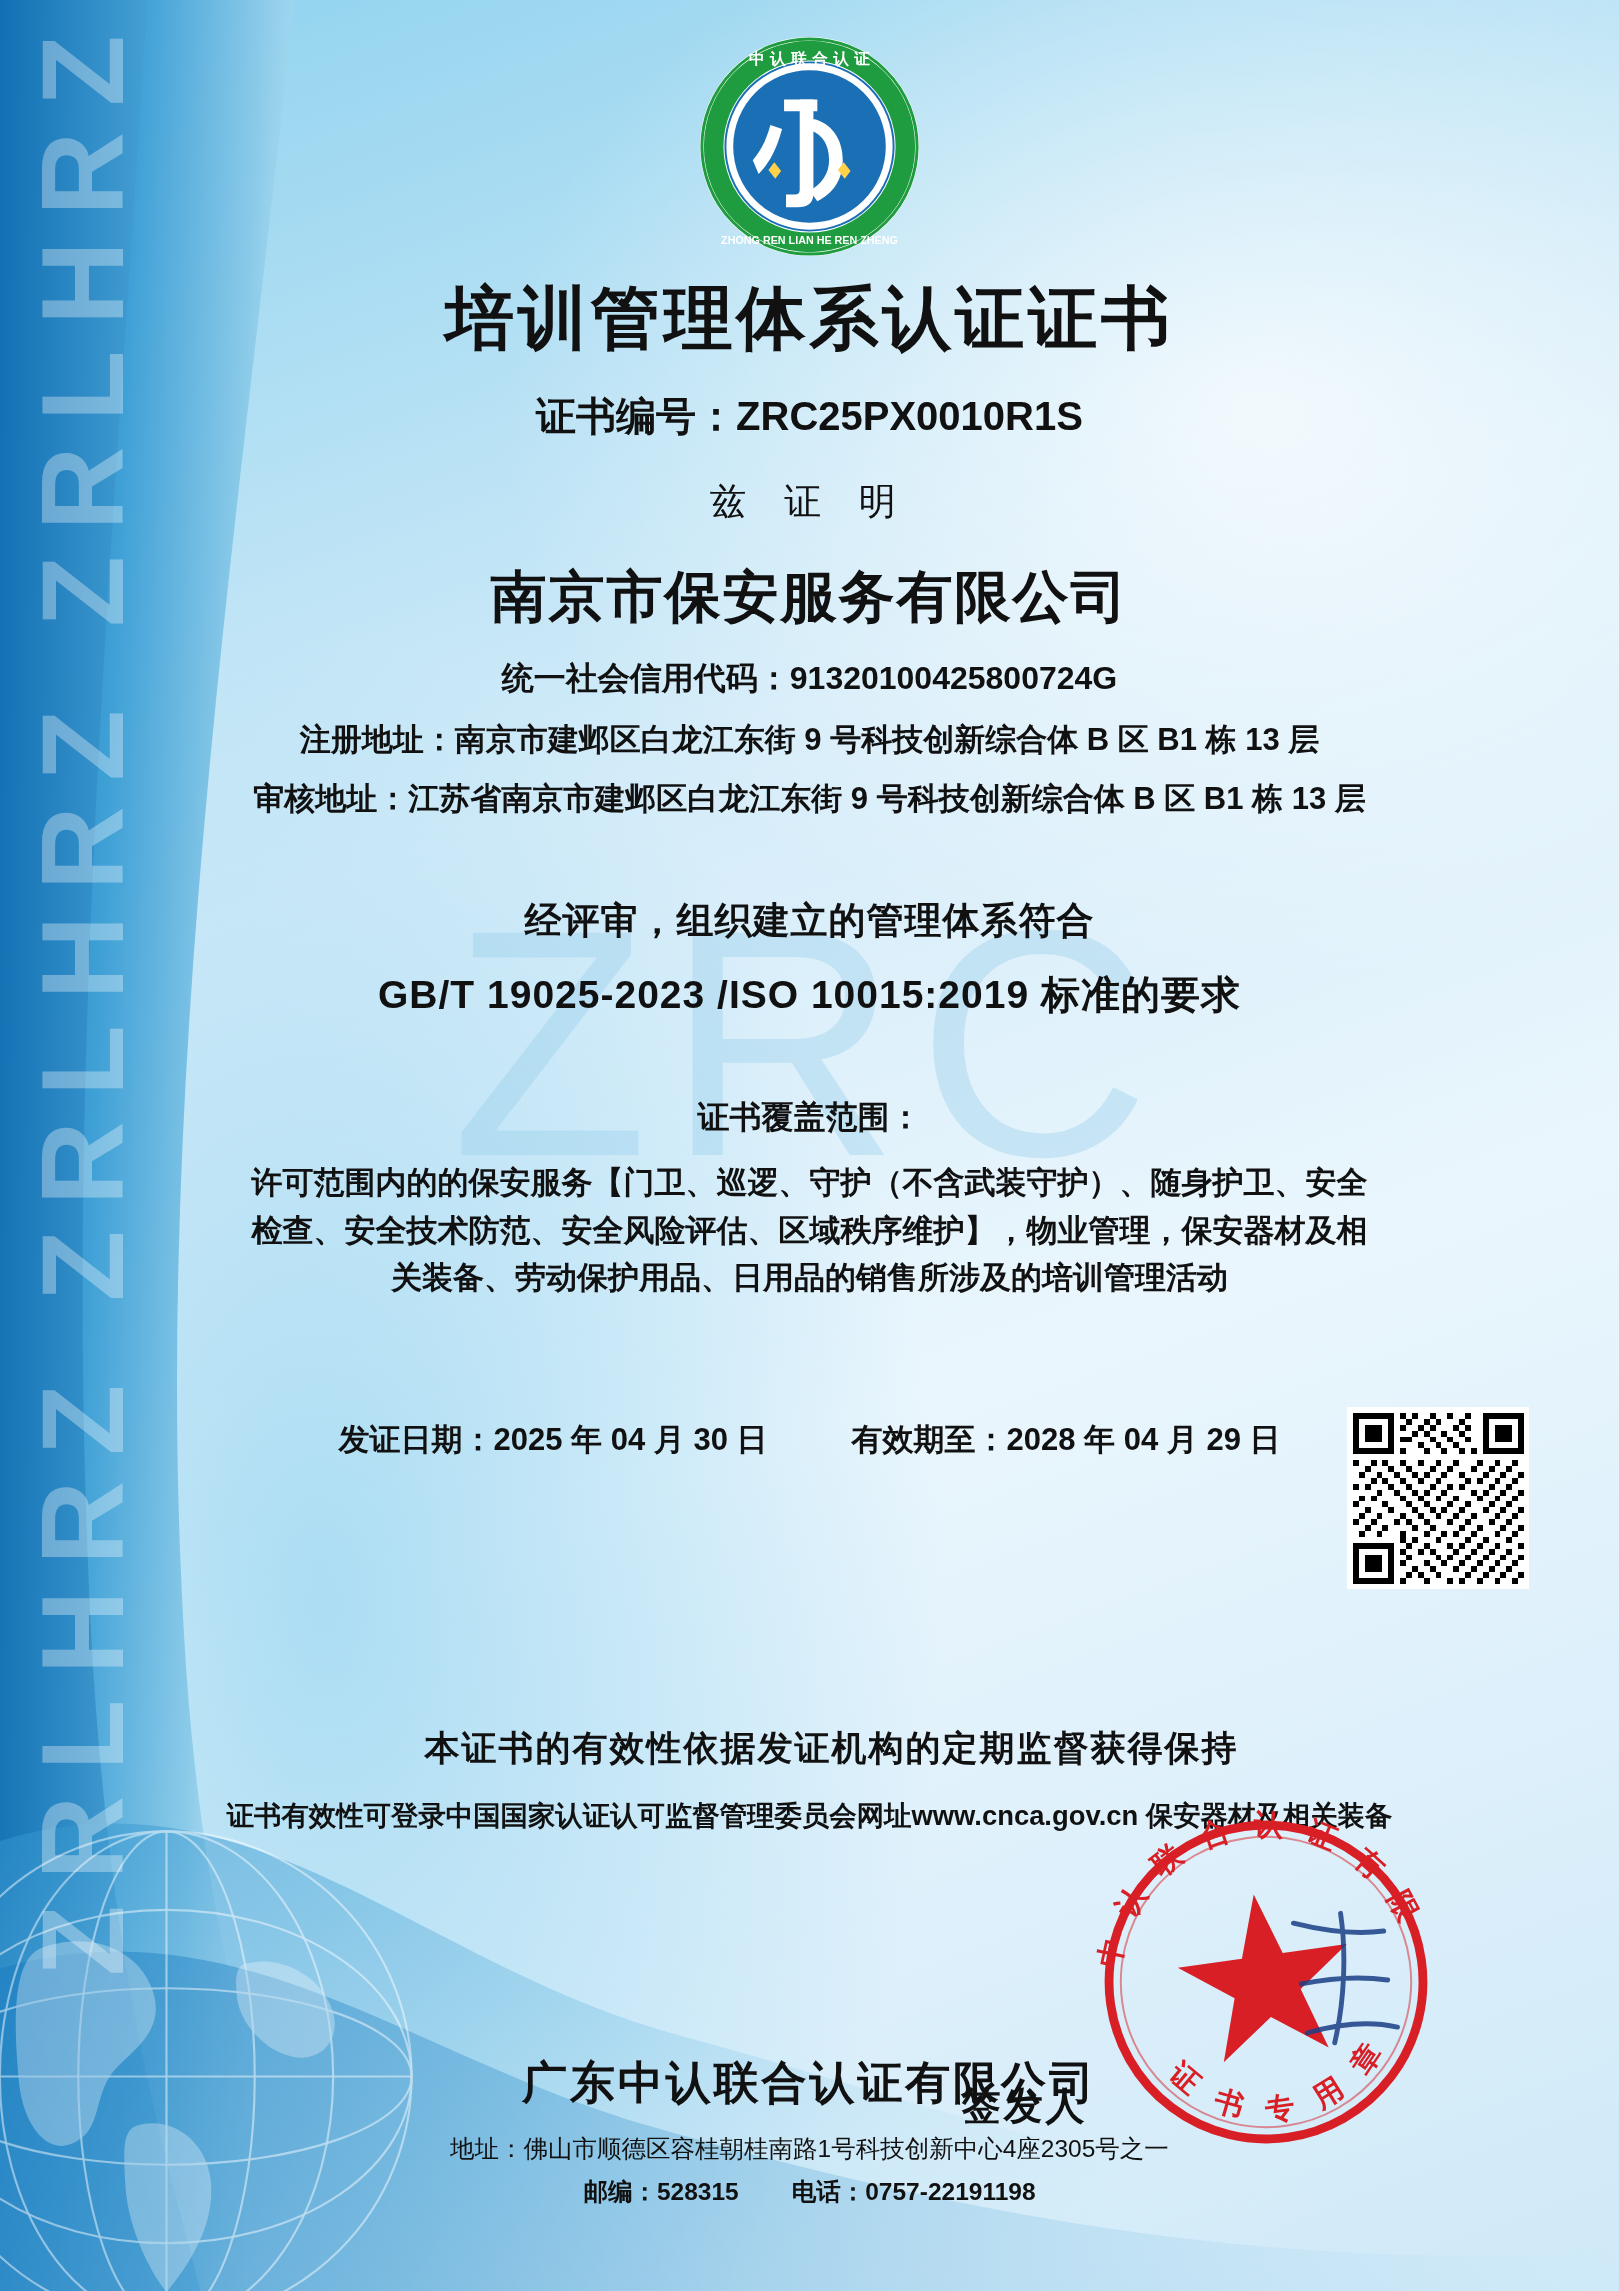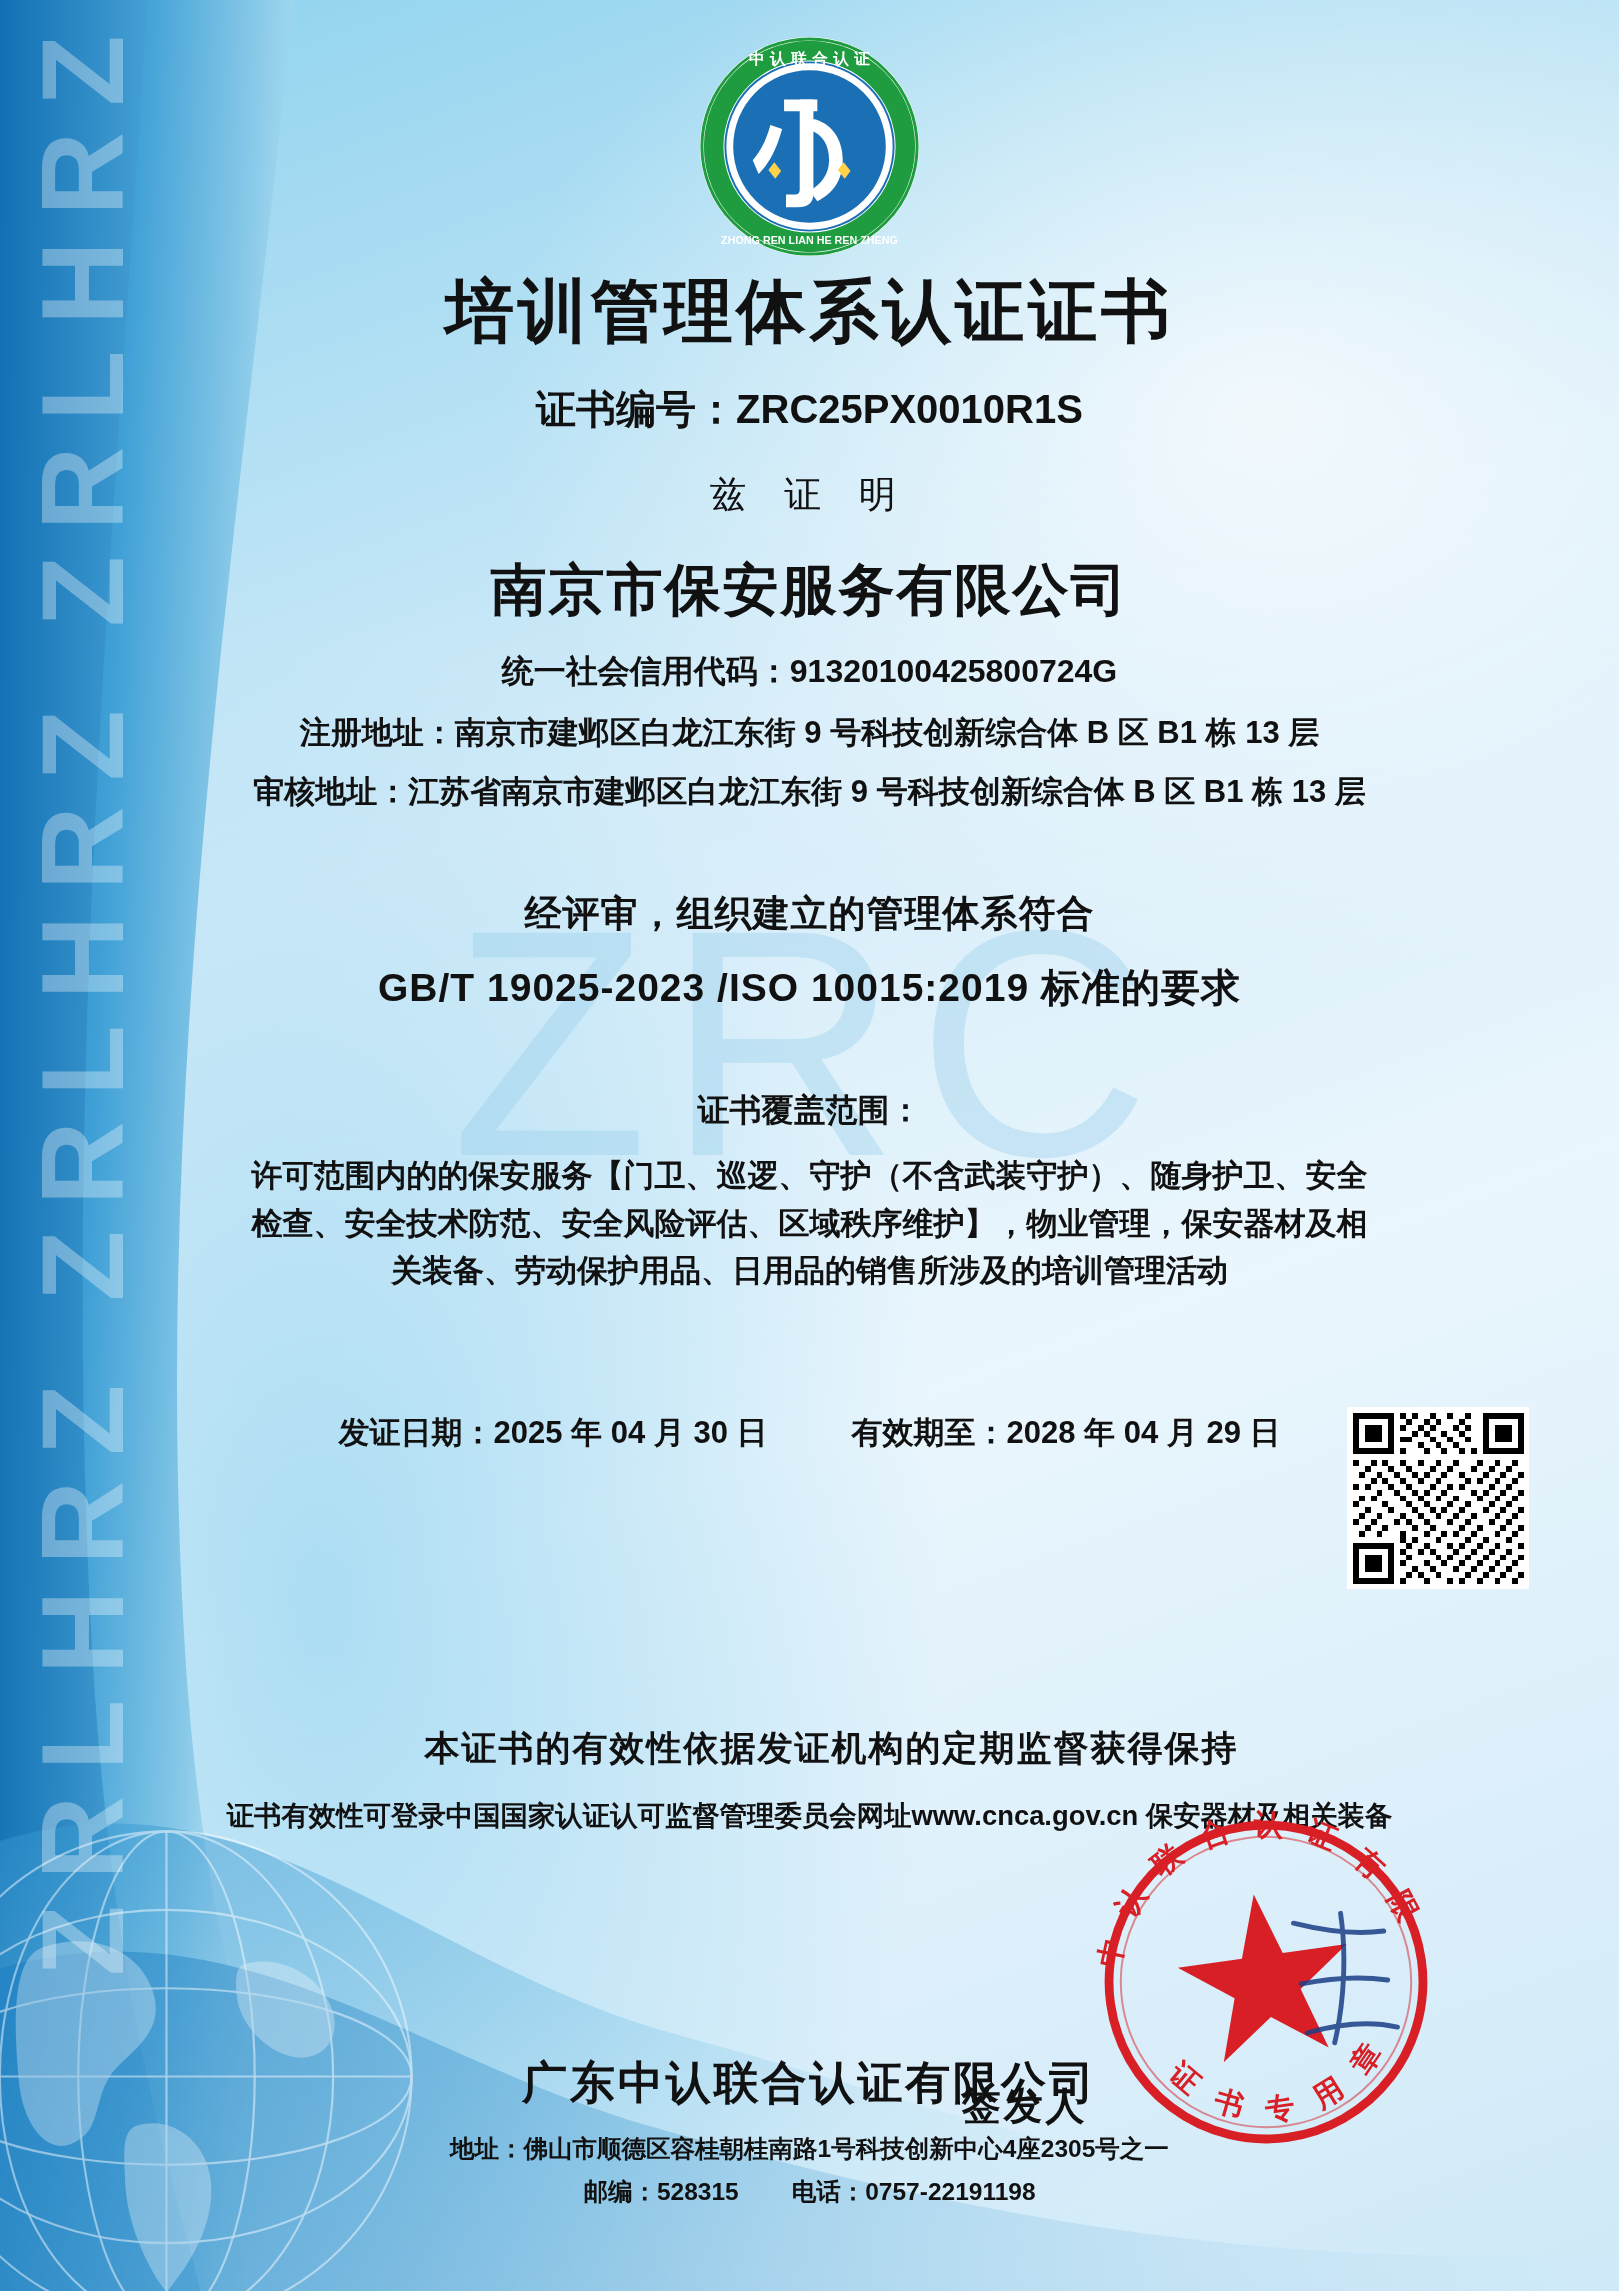--- a/index.html
+++ b/index.html
@@ -92,21 +92,21 @@
     text-align: center;
     color: #1a1a1a;
   }
   .logo {
     margin: 35px auto 0;
     width: 223px;
     height: 223px;
     position: relative;
   }
   .title {
-    margin-top: 8px;
+    margin-top: 15px;
     font-size: 69px;
     font-weight: 700;
     letter-spacing: 3.9px;
     color: #111;
     font-family: "DejaVu Sans", "Liberation Sans", sans-serif;
   }
   .cert-no {
     margin-top: 23.5px;
     font-size: 40px;
     font-weight: 700;
@@ -215,21 +215,21 @@
   }
   .issuer {
     font-size: 45px;
     font-weight: 700;
     letter-spacing: 2.9px;
     color: #111;
   }
   .issuer-addr {
     margin-top: 19.6px;
     font-size: 24.5px;
-    font-weight: 700;
+    font-weight: 400;
     color: #111;
   }
   .issuer-contact {
     margin-top: 9.8px;
     font-size: 24.5px;
     font-weight: 700;
     color: #111;
     display: flex;
     justify-content: center;
     gap: 53px;

